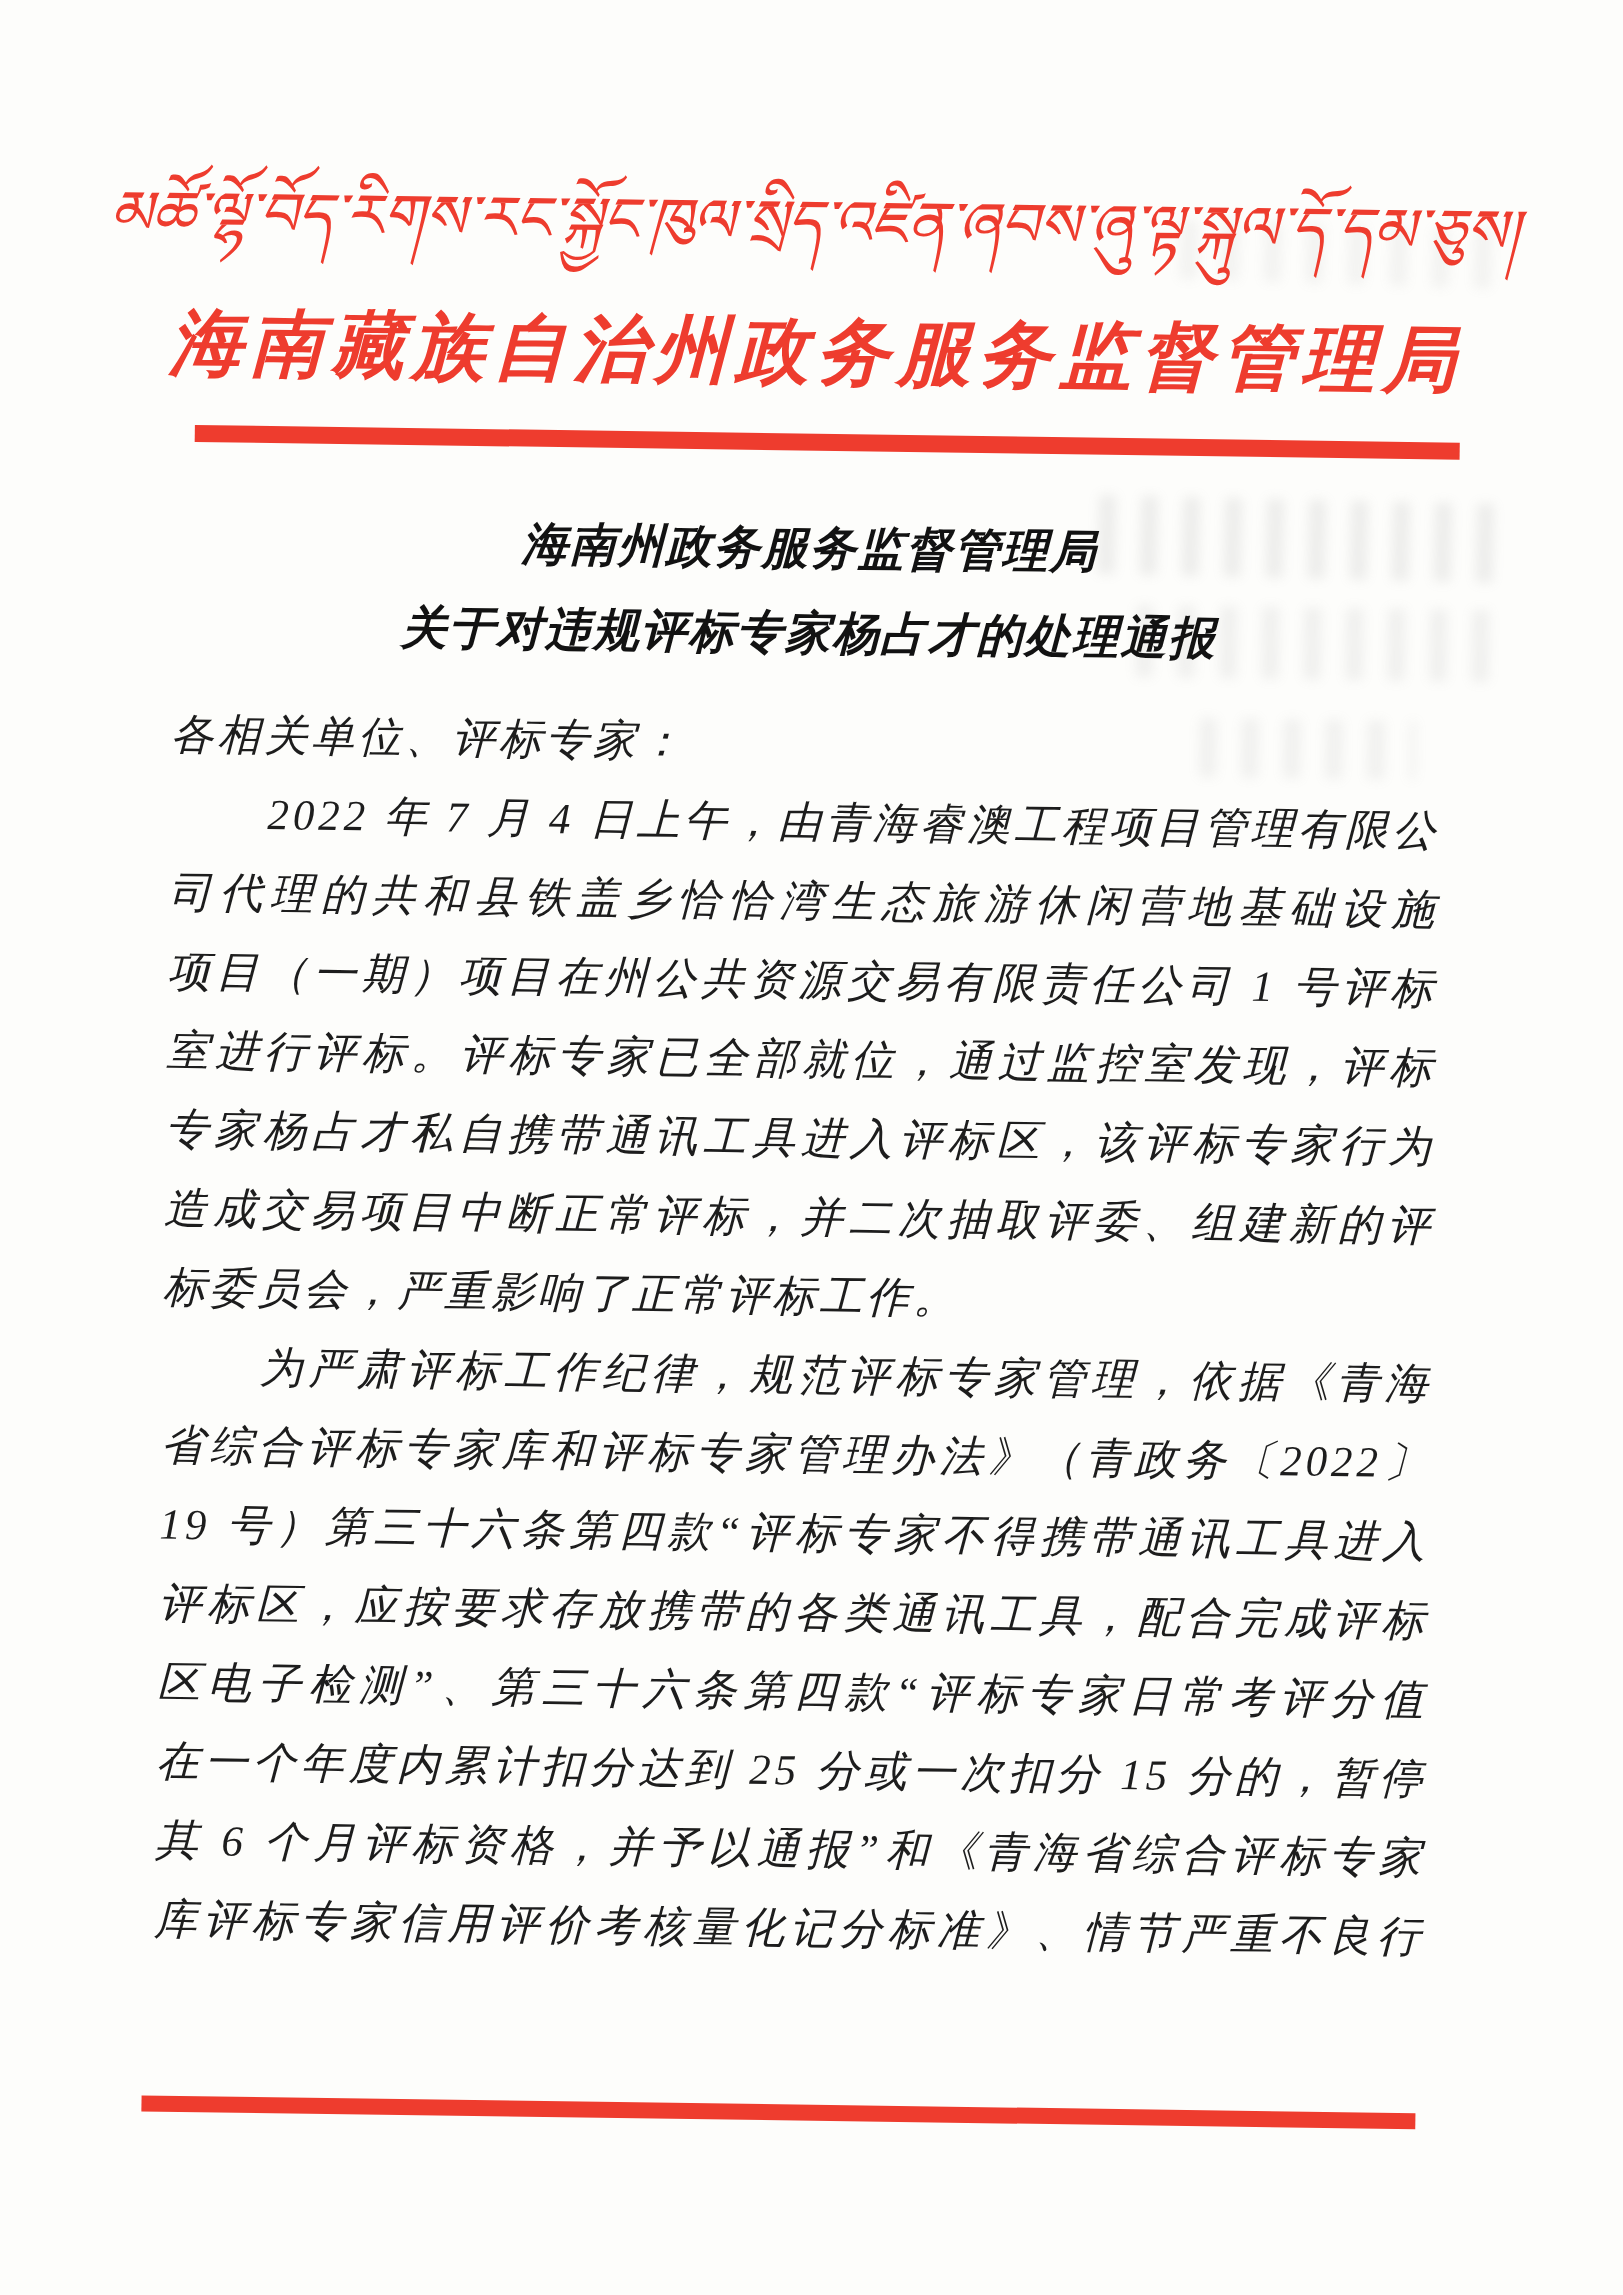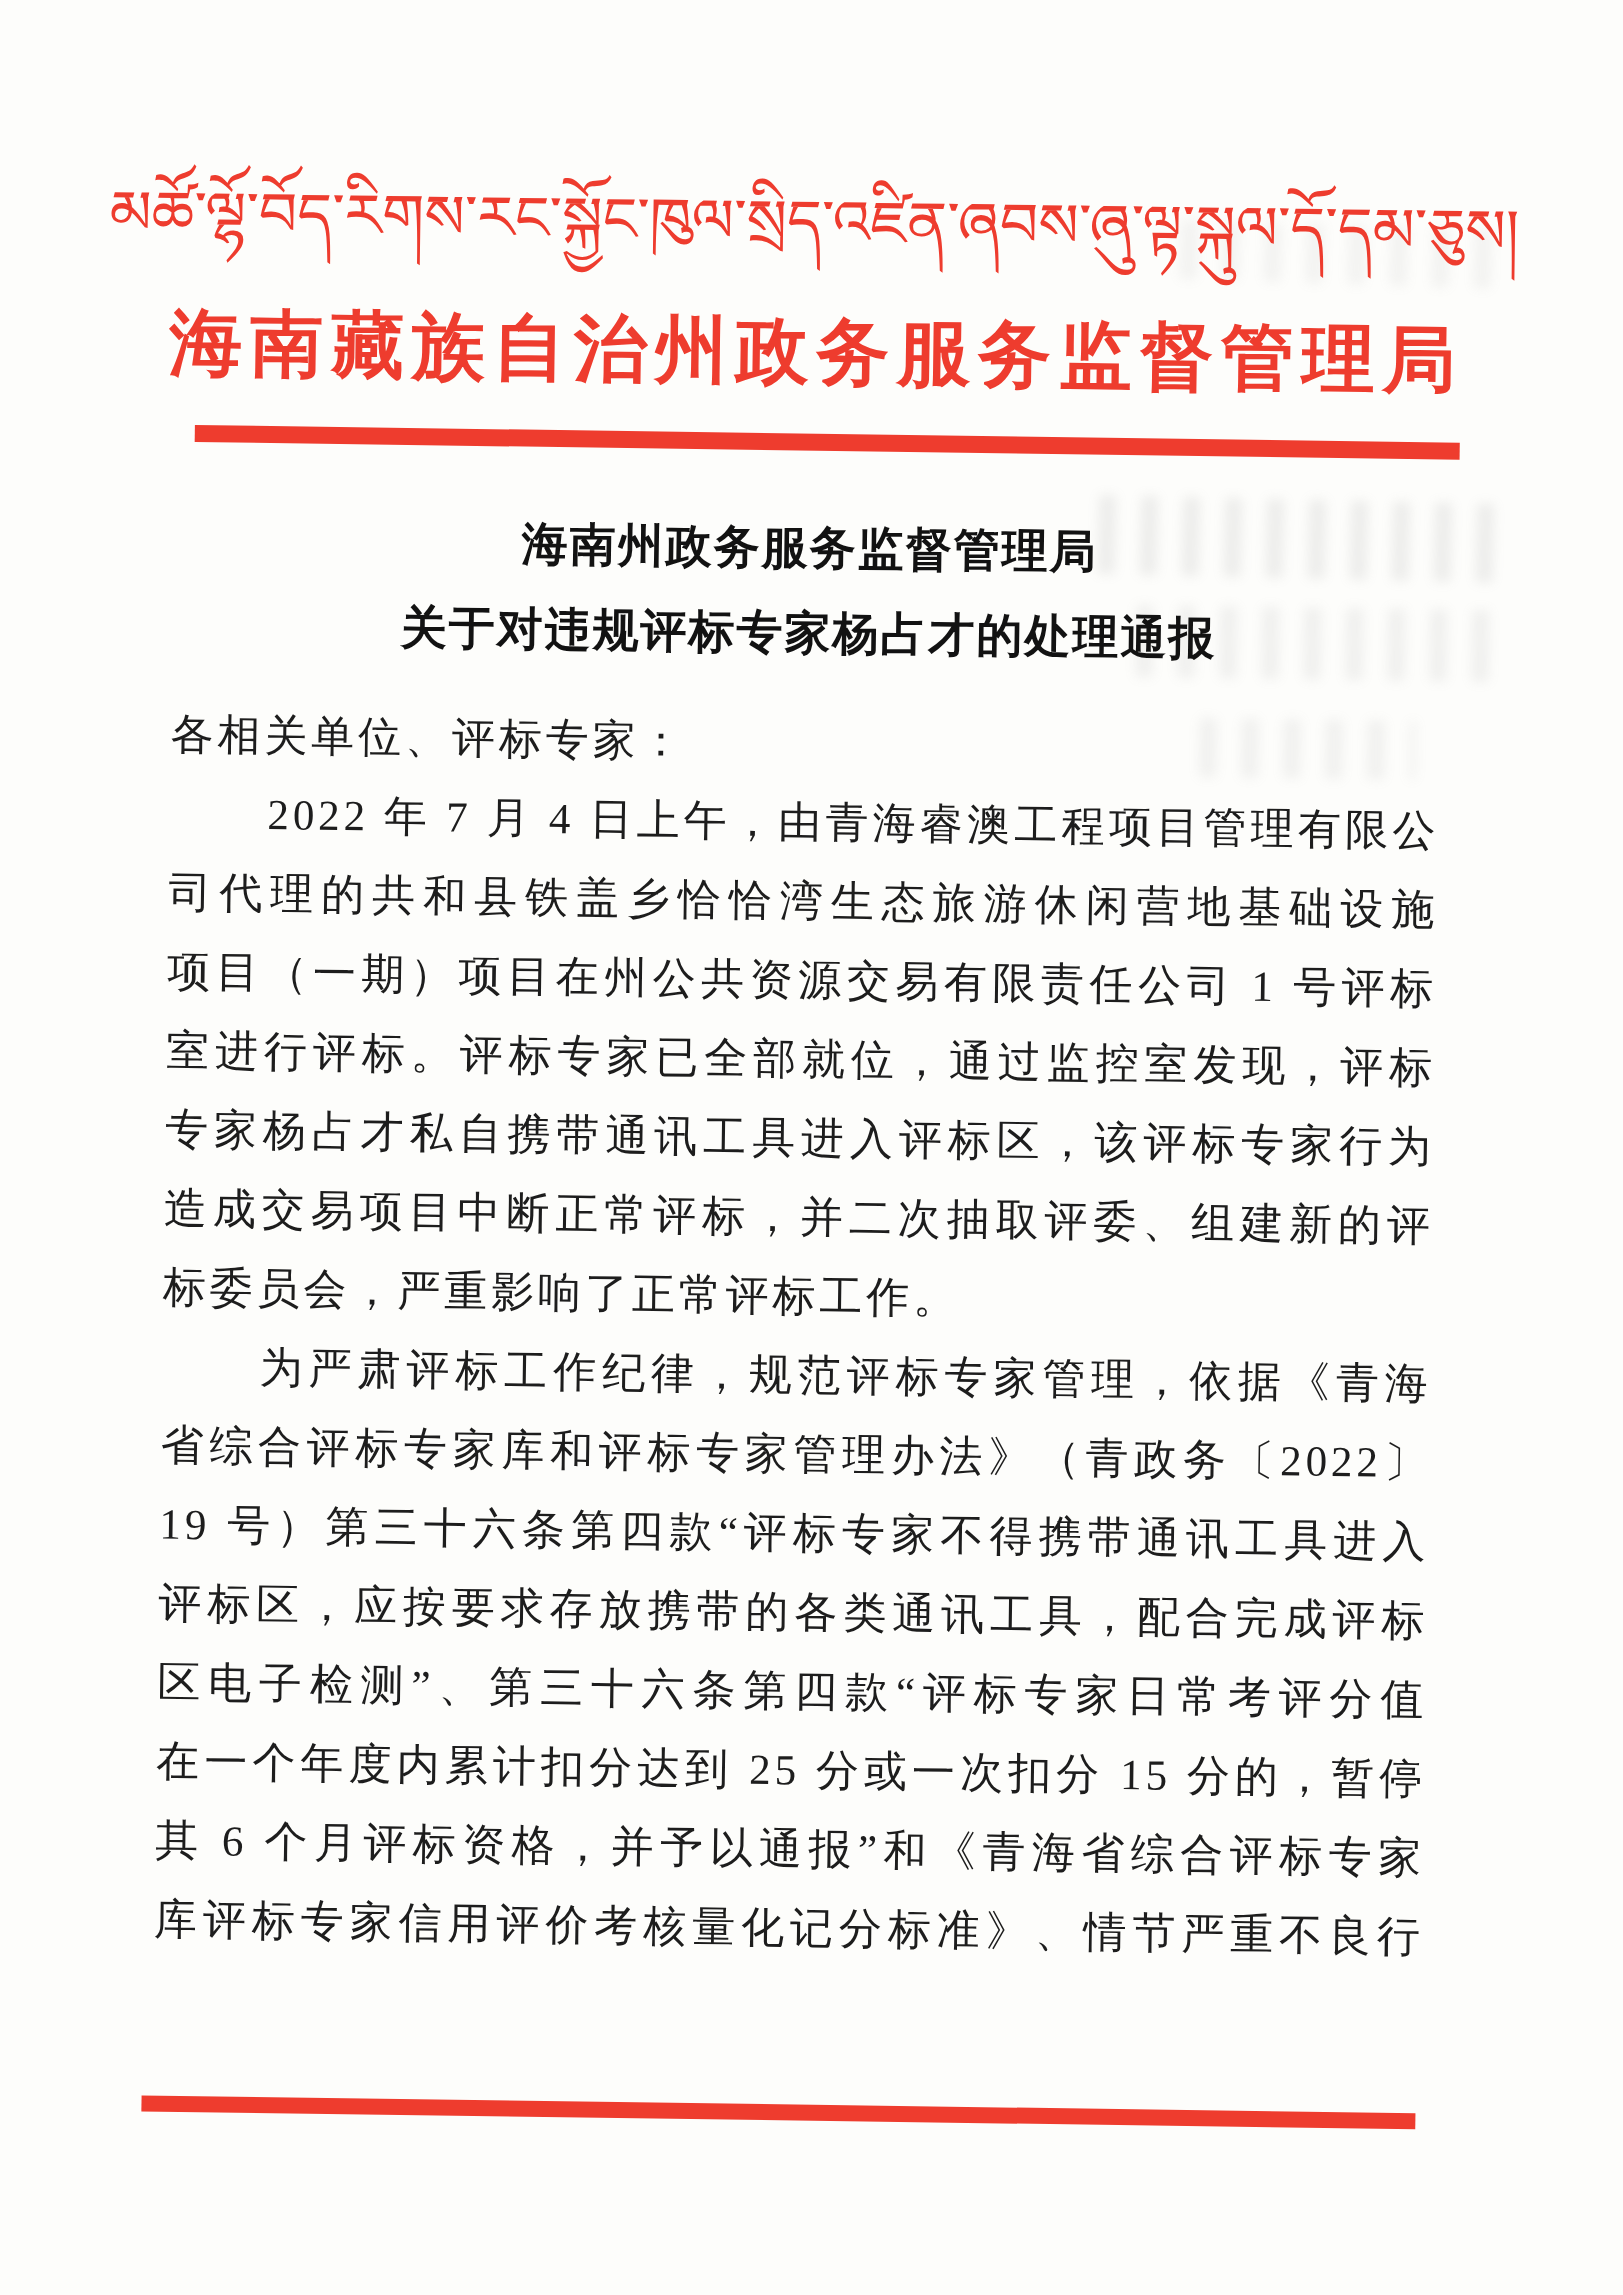--- a/index.html
+++ b/index.html
@@ -9,20 +9,21 @@
     height: 2295px;
     background: #ffffff;
     overflow: hidden;
   }
   .page {
     position: relative;
     width: 1623px;
     height: 2295px;
     background: #fdfdfb;
     font-family: "Liberation Serif", "DejaVu Serif", serif;
+    font-style: italic;
   }
   
   .scan-rotate {
     position: absolute;
     left: 0; top: 0;
     width: 1623px;
     height: 2295px;
     transform: rotate(0.8deg);
     transform-origin: 196px 419px;
   }

